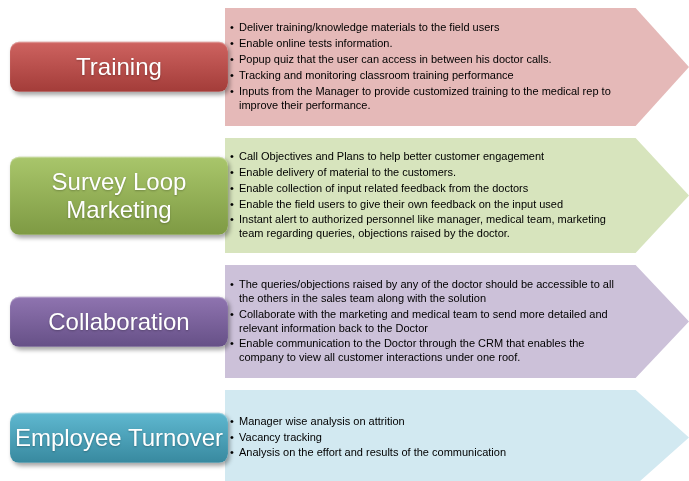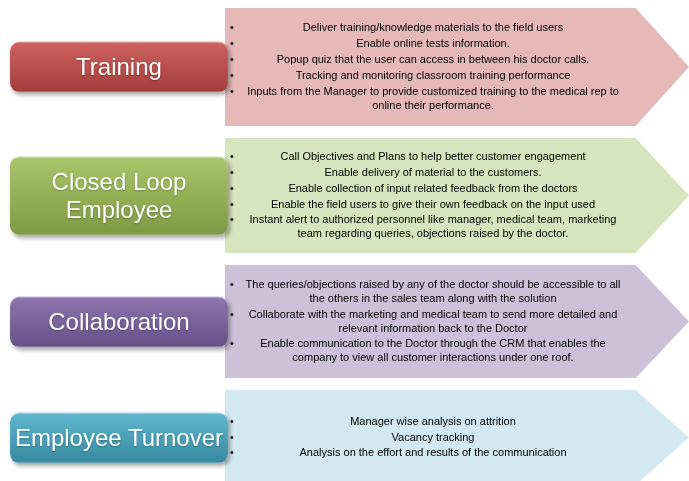--- a/index.html
+++ b/index.html
@@ -31,21 +31,20 @@
     display: flex; flex-direction: column; justify-content: center;
     list-style: none;
   }
   .bullets li {
     position: relative;
     font-size: 11px;
     line-height: 1.27;
     color: #000000;
     padding-left: 9px;
     margin: 1px 0;
-    text-align: center;
   }
   .bullets li::before {
     content: "\2022";
     position: absolute;
     left: 0; top: 0;
     font-size: 11px;
   }
 
   
   .label-box {
@@ -74,28 +73,28 @@
   <div class="row row-0">
     <div class="arrow" style="background-color: rgb(229, 185, 184);"></div>
     <div class="label-box" style="--c1: #CE6360; --c2: #A33C39;">
       <span>Training</span>
     </div>
     <ul class="bullets">
       <li>Deliver training/knowledge materials to the field users</li>
       <li>Enable online tests information.</li>
       <li>Popup quiz that the user can access in between his doctor calls.</li>
       <li>Tracking and monitoring classroom training performance</li>
-      <li>Inputs from the Manager to provide customized training to the medical rep to online their performance.</li>
+      <li>Inputs from the Manager to provide customized training to the medical rep to improve their performance.</li>
     </ul>
   </div>
 
   <div class="row row-1">
     <div class="arrow" style="background-color: rgb(215, 228, 189);"></div>
     <div class="label-box" style="--c1: #A9C66B; --c2: #7E9A43;">
-      <span>Closed Loop Employee</span>
+      <span>Survey Loop Marketing</span>
     </div>
     <ul class="bullets">
       <li>Call Objectives and Plans to help better customer engagement</li>
       <li>Enable delivery of material to the customers.</li>
       <li>Enable collection of input related feedback from the doctors</li>
       <li>Enable the field users to give their own feedback on the input used</li>
       <li>Instant alert to authorized personnel like manager, medical team, marketing team regarding queries, objections raised by the doctor.</li>
     </ul>
   </div>
 

